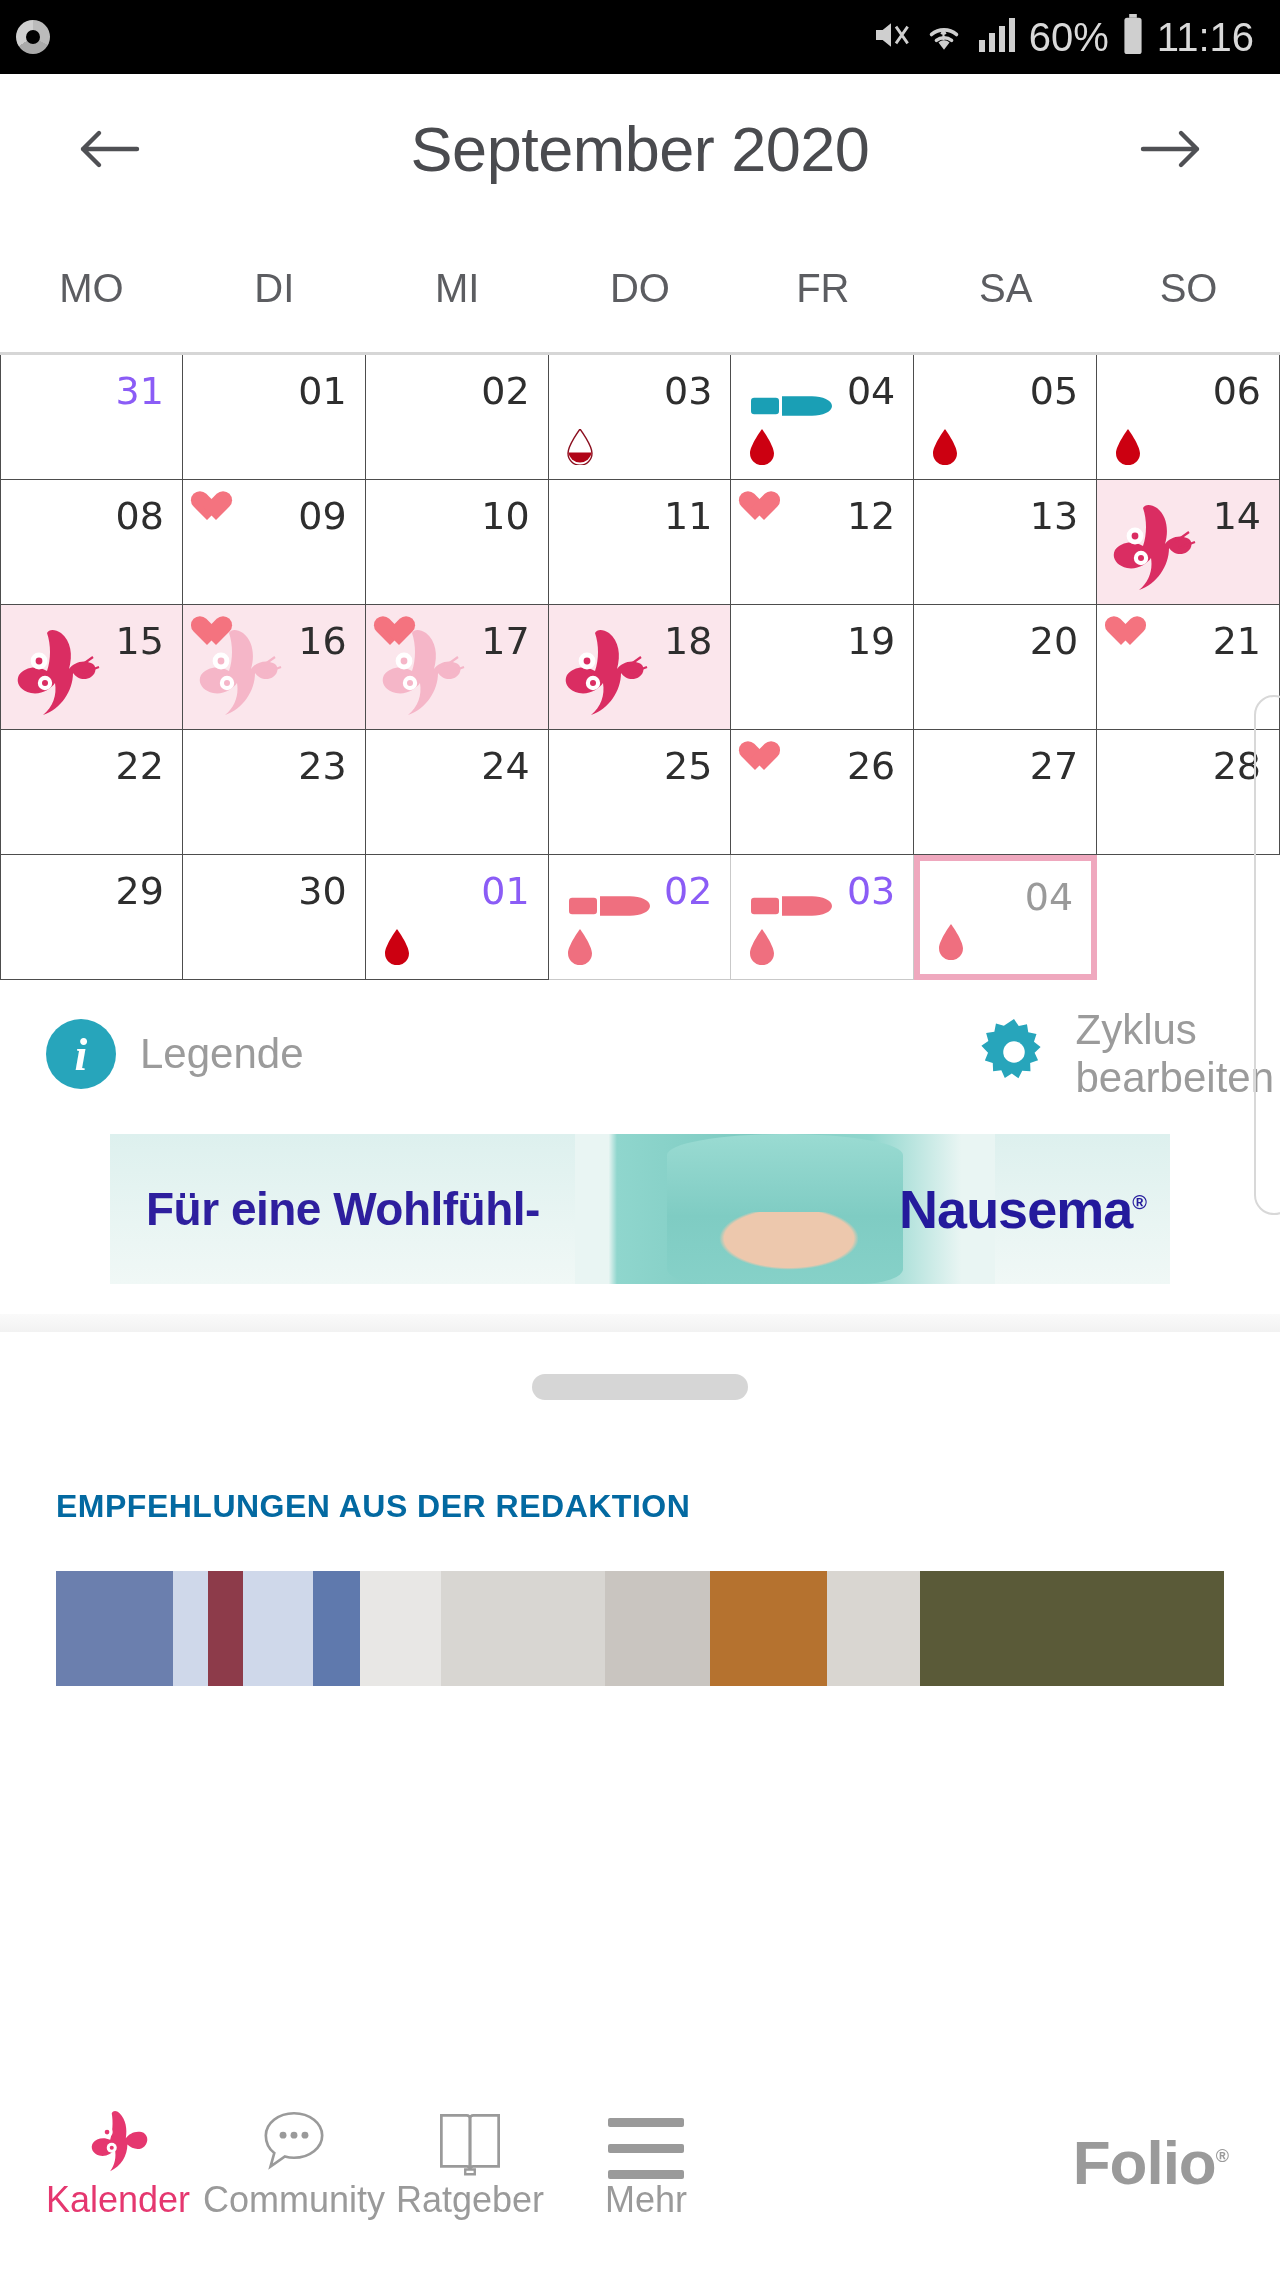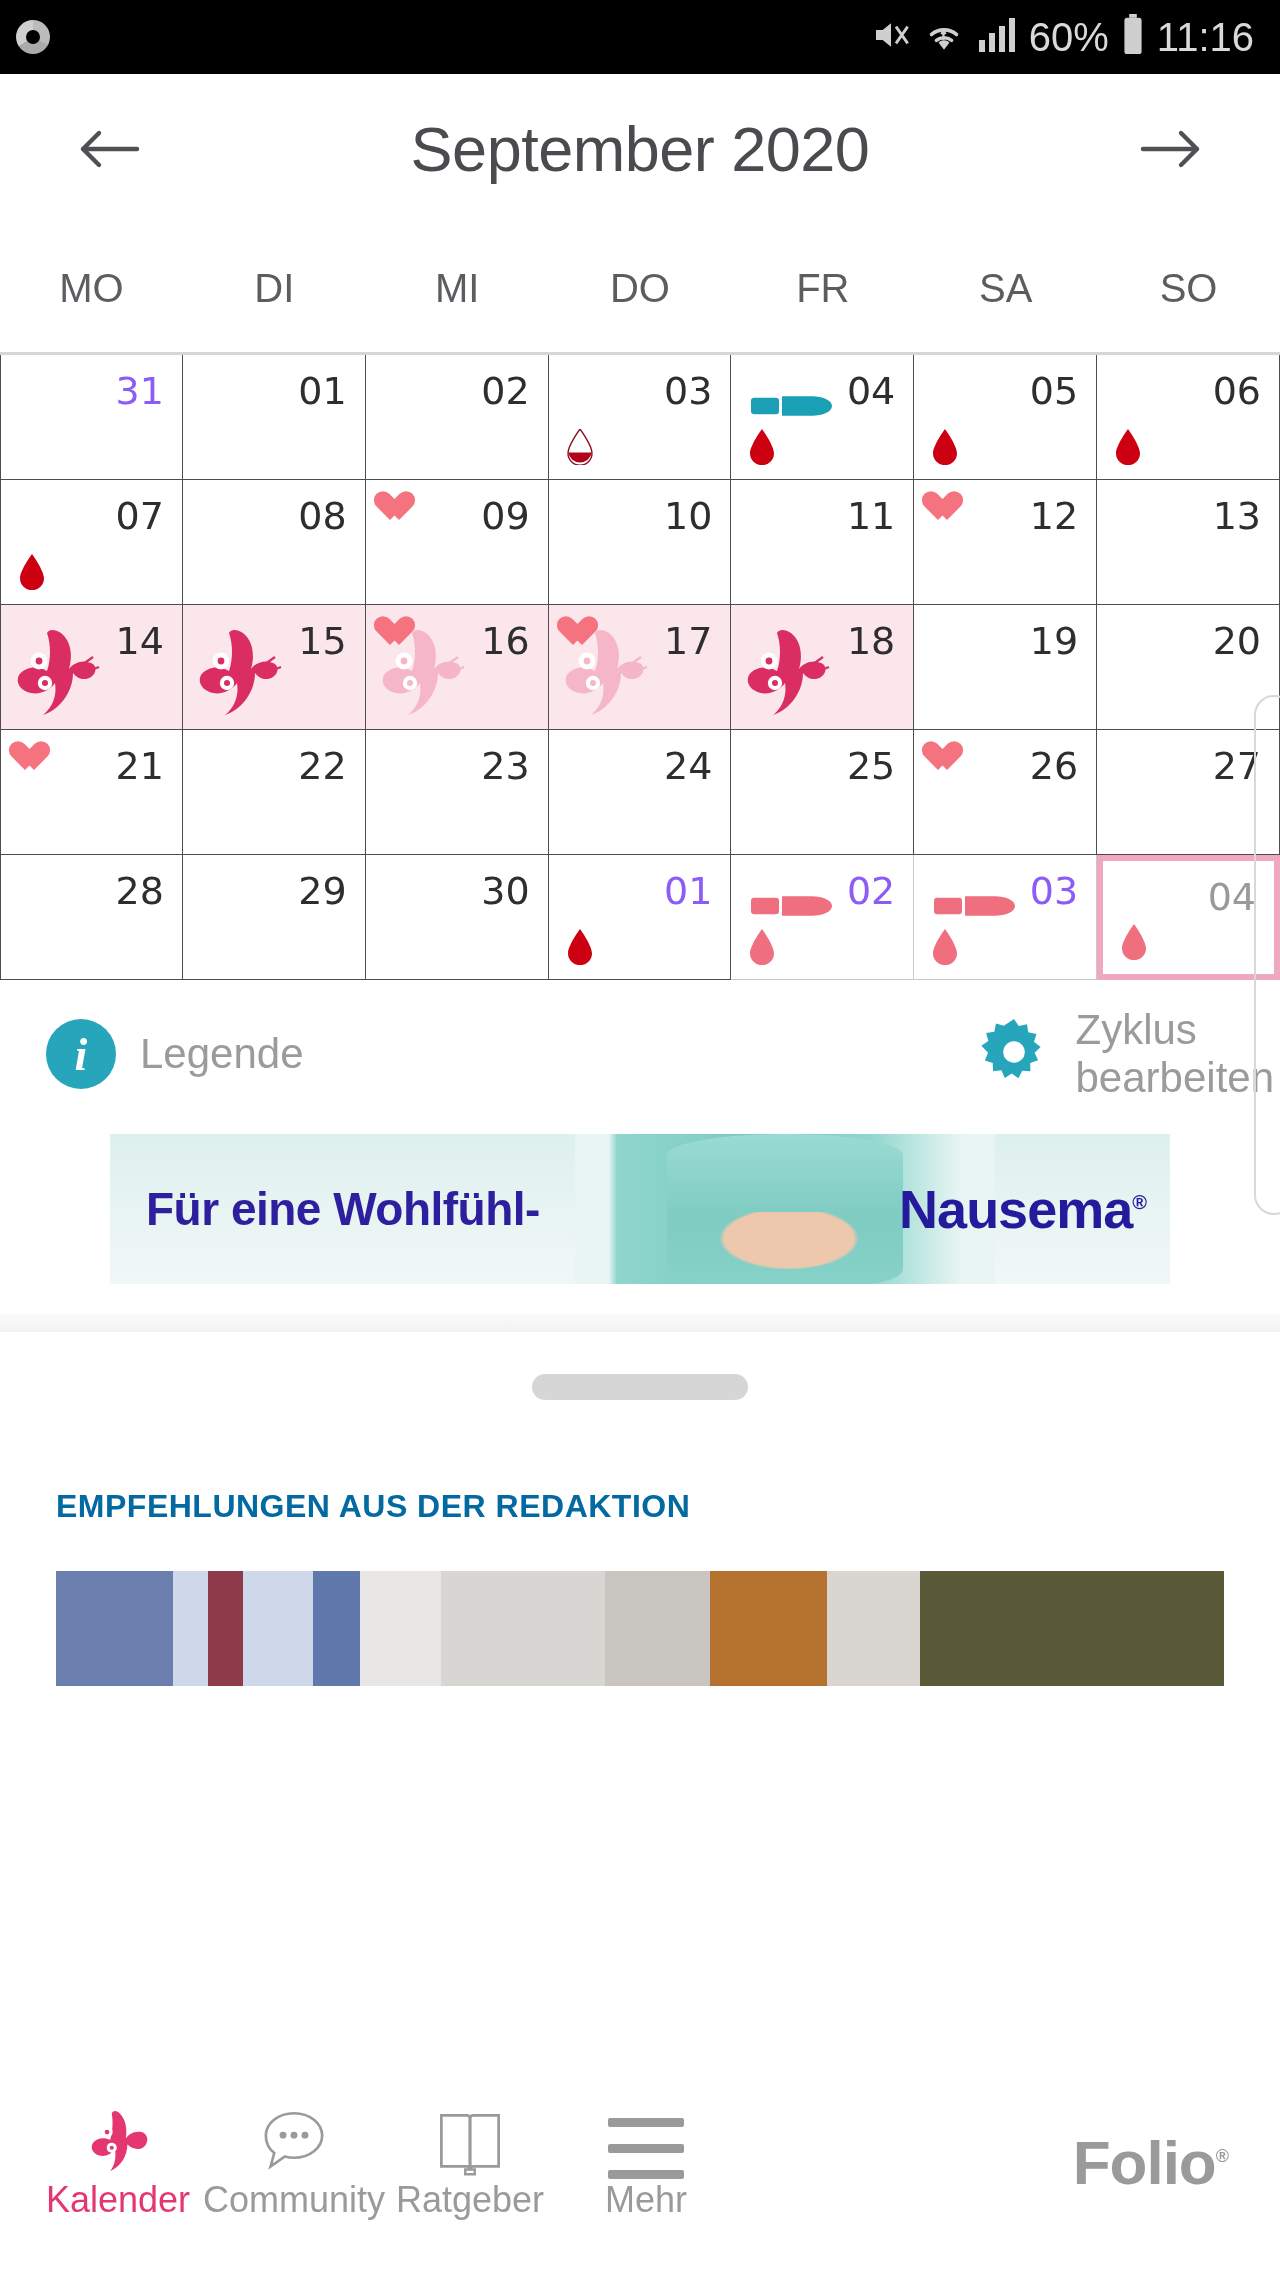--- a/index.html
+++ b/index.html
@@ -295,26 +295,20 @@
                 <path d="M6.5 0C6.5 0 0.5 8.2 0.5 12.1a6 6 0 1012 0C12.5 8.2 6.5 0 6.5 0z" fill="#cc0011"></path>
               </svg></span></span>
         </div>
         <div class="day">
           <span class="num">06</span>
           <span class="ic ic-drop"><span class="drop"><svg width="26" height="36" viewBox="0 0 13 18">
                 <path d="M6.5 0C6.5 0 0.5 8.2 0.5 12.1a6 6 0 1012 0C12.5 8.2 6.5 0 6.5 0z" fill="#cc0011"></path>
               </svg></span></span>
         </div>
         <div class="day">
-          <span class="num">07</span>
-          <span class="ic ic-drop"><span class="drop"><svg width="26" height="36" viewBox="0 0 13 18">
-                <path d="M6.5 0C6.5 0 0.5 8.2 0.5 12.1a6 6 0 1012 0C12.5 8.2 6.5 0 6.5 0z" fill="#cc0011"></path>
-              </svg></span></span>
-        </div>
-        <div class="day">
           <span class="num">08</span>
         </div>
         <div class="day">
           <span class="num">09</span>
           <span class="ic ic-heart"><span class="heart"></span></span>
         </div>
         <div class="day">
           <span class="num">10</span>
         </div>
         <div class="day">

